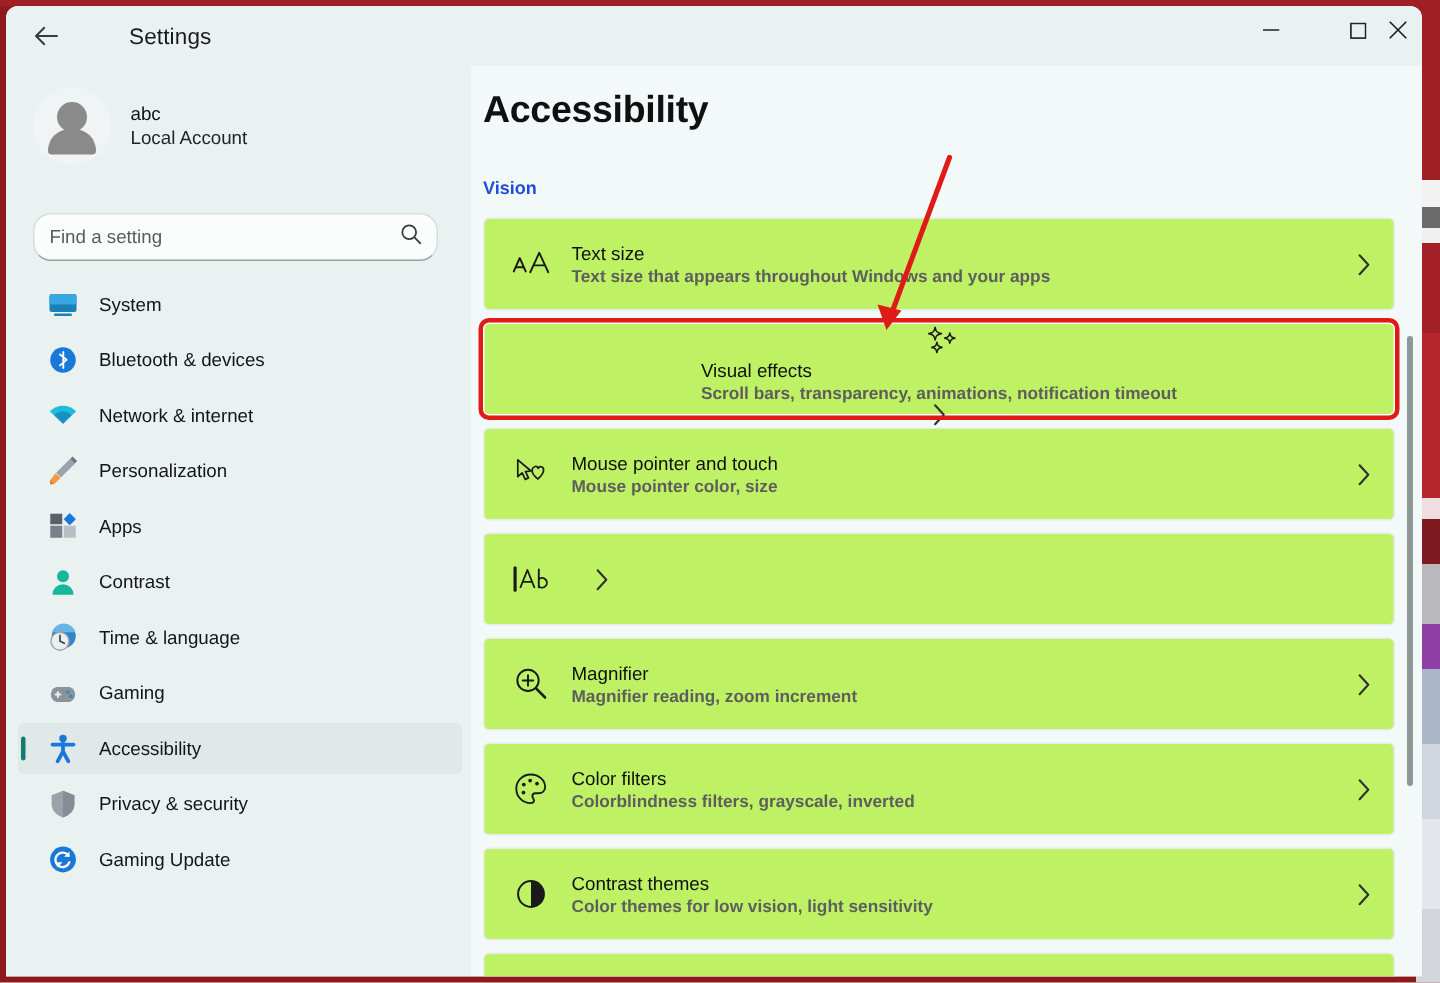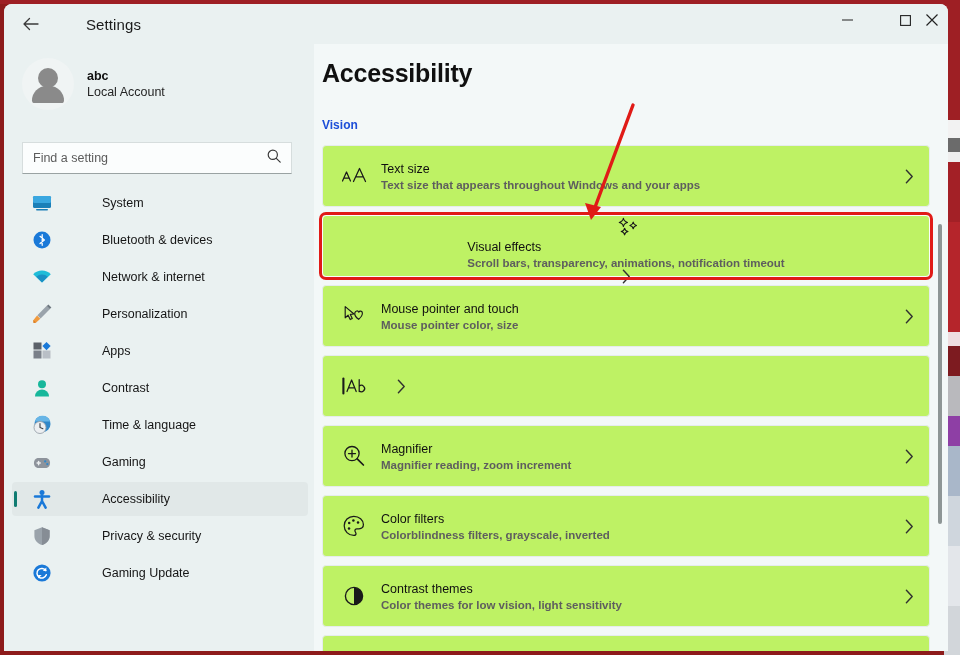--- a/index.html
+++ b/index.html
@@ -89,50 +89,49 @@
   }
   #avatar .head {
     position: absolute; top: 10px; left: 16px;
     width: 20px; height: 20px; border-radius: 50%; background: #8a8a8a;
   }
   #avatar .body {
     position: absolute; bottom: 7px; left: 10px;
     width: 32px; height: 17px;
     border-radius: 17px 17px 3px 3px; background: #8a8a8a;
   }
-  #account-name { font-size: 12.5px; font-weight: bold; color: #111; }
+  #account-name { font-size: 12.5px; font-weight: normal; color: #111; }
   #account-type { font-size: 12.5px; color: #252525; margin-top: 2px; text-align: right; }
 
   #search-box {
     position: absolute; left: 18px; top: 98px;
     width: 270px; height: 32px;
     background: #fbfdfd;
     border: 1px solid #d6dddd;
     border-bottom: 1px solid #9aa3a3;
-    border-radius: 0;
+    border-radius: 12px;
     display: flex; align-items: center;
     padding: 0 10px;
     cursor: text;
   }
   #search-input {
     flex: 1; border: none; outline: none; background: transparent;
     font-family: "Liberation Sans", sans-serif;
     font-size: 12.5px; color: #5b5b5b;
   }
   #search-input::placeholder { color: #5b5b5b; }
   #search-icon svg { stroke: #3a3a3a; }
 
   #nav-list { position: absolute; left: 8px; top: 142px; width: 296px; }
   .nav-item {
     position: relative;
     height: 34px; margin-bottom: 3px;
     display: flex; align-items: center;
     border-radius: 4px; cursor: pointer;
     padding-left: 20px;
-    gap: 36px;
   }
   .nav-item.selected { background: #e1e8e8; }
   .nav-indicator {
     position: absolute; left: 2px; top: 9px;
     width: 3px; height: 16px; border-radius: 2px;
     background: #107c72;
   }
   .nav-icon {
     width: 20px; height: 20px; margin-right: 14px;
     display: flex; align-items: center; justify-content: center;

